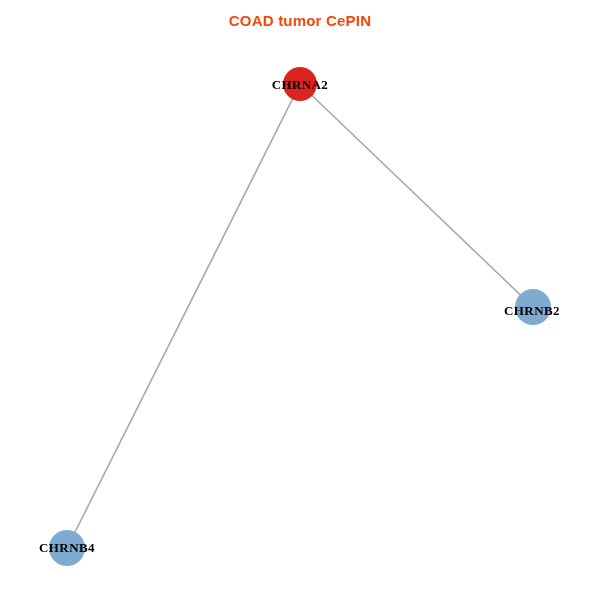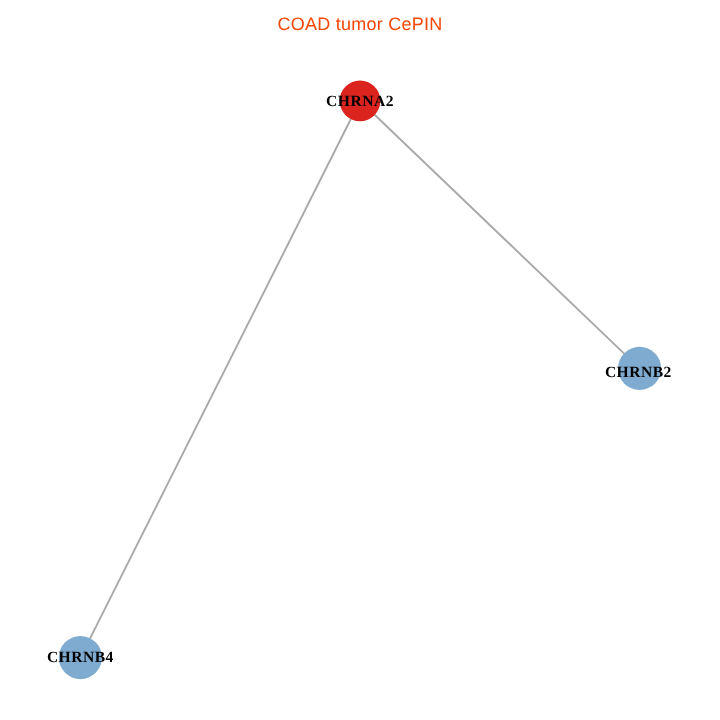--- a/index.html
+++ b/index.html
@@ -16,21 +16,21 @@
     font-family: "Liberation Sans", sans-serif;
   }
   .plot-title {
     position: absolute;
     top: 12px;
     left: 0;
     width: 600px;
     text-align: center;
     font-family: "Liberation Sans", sans-serif;
     font-size: 15px;
-    font-weight: normal;
+    font-weight: bold;
     letter-spacing: 0.2px;
   }
   #graph-svg {
     position: absolute;
     top: 0;
     left: 0;
   }
   .edge-line {
     fill: none;
   }

